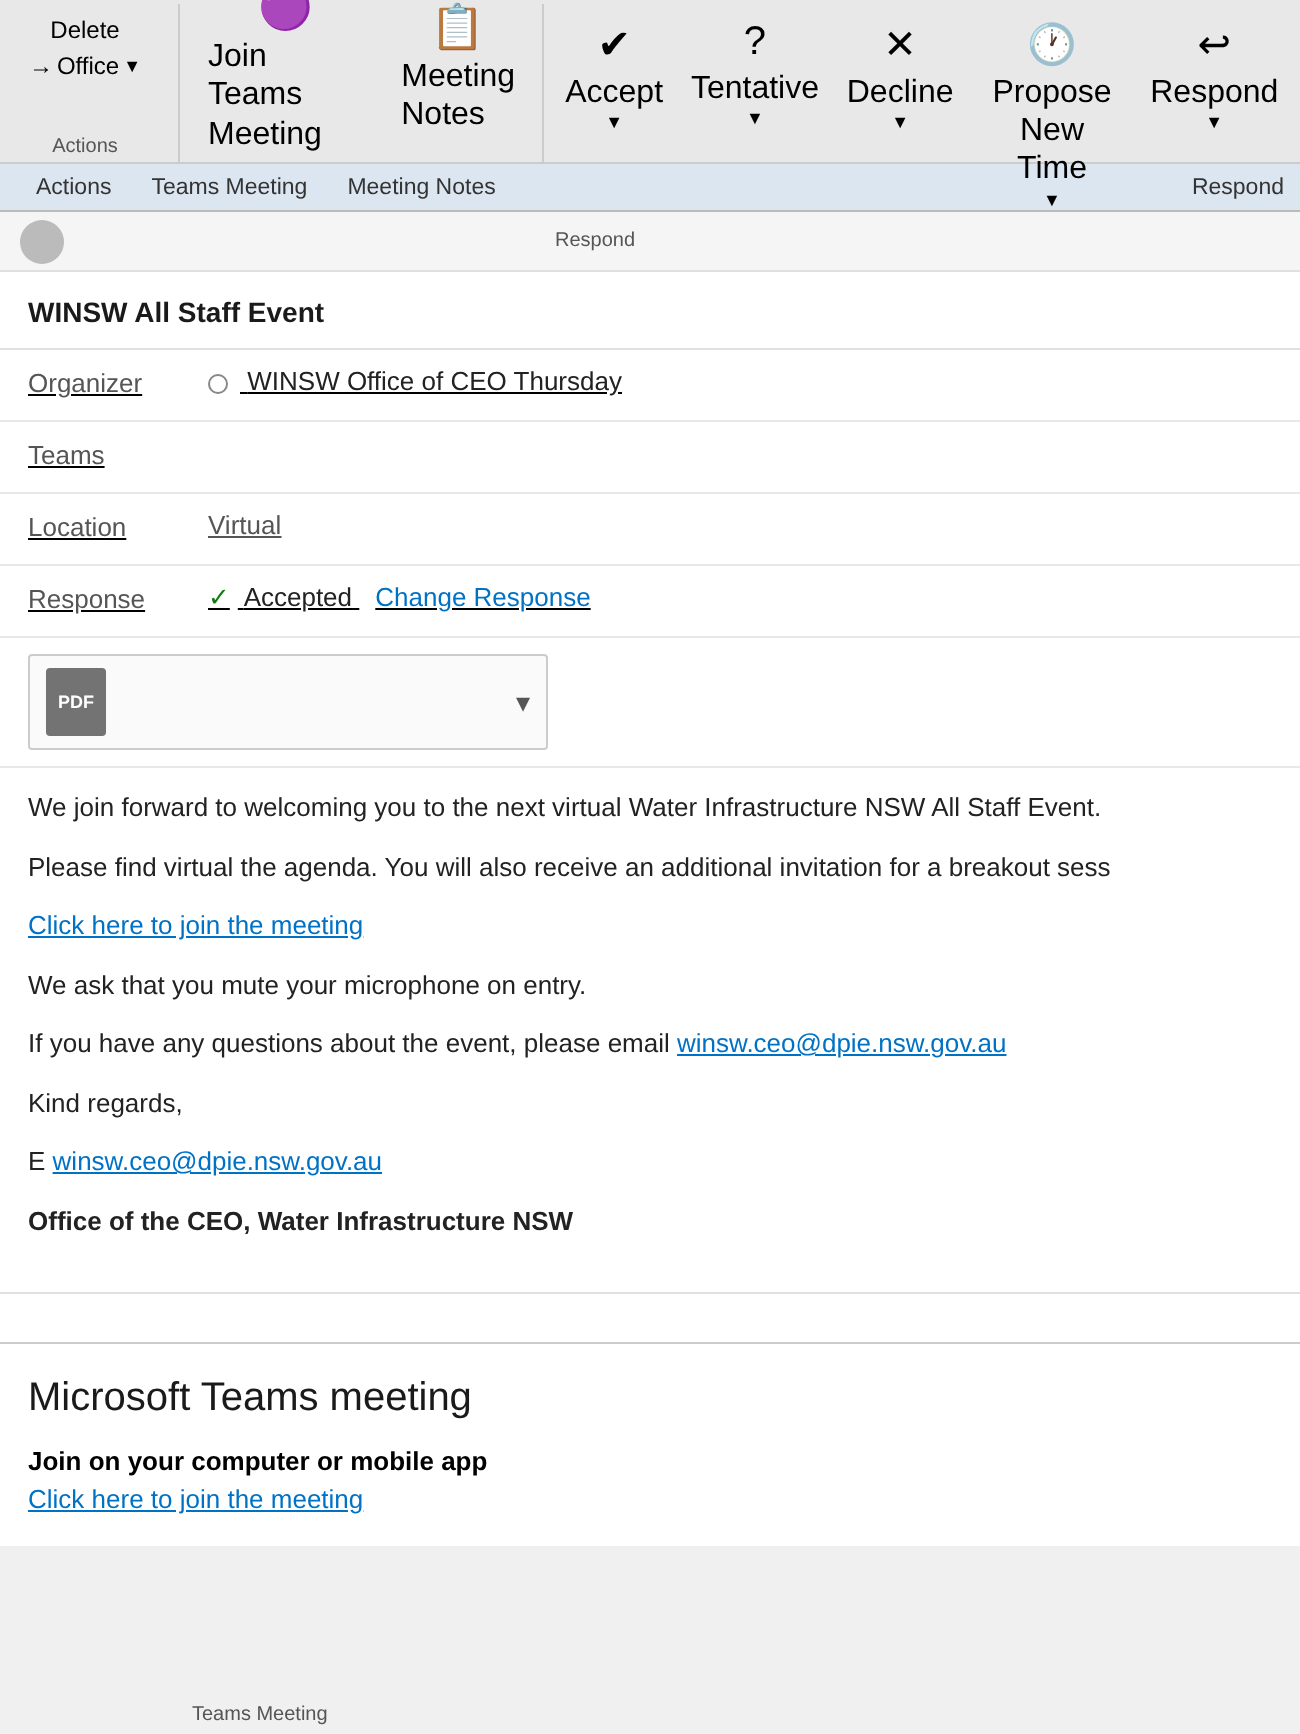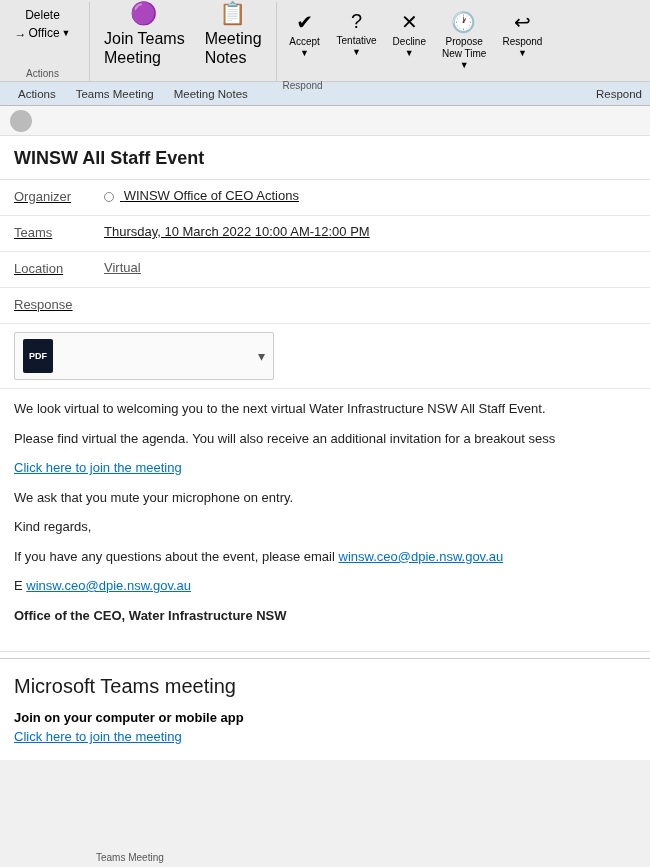--- a/index.html
+++ b/index.html
@@ -88,21 +88,21 @@
     }
     .respond-btn {
       display: flex;
       flex-direction: column;
       align-items: center;
       cursor: pointer;
       padding: 4px 6px;
       min-width: 44px;
     }
     .respond-btn-icon { font-size: 20px; margin-bottom: 2px; }
-    .respond-btn-label { font-size: 10px; text-align: center; line-height: 1.2; }
+    .respond-btn-label { font-size: 16px; text-align: center; line-height: 1.2; }
 
     
     .ribbon-bar {
       background: #dce6f1;
       border-bottom: 1px solid #bbb;
       display: flex;
       align-items: center;
       padding: 0 8px;
       height: 24px;
       gap: 0;
@@ -140,21 +140,21 @@
     }
     .avatar-circle {
       width: 22px;
       height: 22px;
       border-radius: 50%;
       background: #bbb;
     }
 
     
     .event-title {
-      font-size: 18px;
+      font-size: 14px;
       font-weight: 600;
       padding: 12px 14px 10px 14px;
       color: #1a1a1a;
       border-bottom: 1px solid #e0e0e0;
     }
 
     
     .field-row {
       display: flex;
       align-items: flex-start;
@@ -207,21 +207,21 @@
       align-items: center;
       border: 1px solid #ccc;
       border-radius: 2px;
       padding: 6px 8px;
       background: #fafafa;
       gap: 8px;
       min-width: 260px;
       position: relative;
     }
     .pdf-icon {
-      background: #0f172a;
+      background: #737373;
       color: #fff;
       font-size: 9px;
       font-weight: bold;
       width: 30px;
       height: 34px;
       display: flex;
       align-items: center;
       justify-content: center;
       border-radius: 2px;
       flex-direction: column;
@@ -260,21 +260,21 @@
     .body-link {
       color: #0072c6;
       text-decoration: underline;
       cursor: pointer;
     }
 
     
     .teams-section {
       padding: 16px 14px;
       border-top: 1px solid #ccc;
-      margin-top: 6px;
+      margin-top: 24px;
     }
     .teams-title {
       font-size: 20px;
       font-weight: 400;
       color: #1a1a1a;
       margin-bottom: 12px;
     }
     .teams-subtitle {
       font-size: 13px;
       font-weight: 600;
@@ -364,61 +364,65 @@
   <div class="avatar-bar">
     <div class="avatar-circle"></div>
   </div>
 
   <div class="event-title">WINSW All Staff Event</div>
 
   <div class="field-row">
     <div class="field-label">Organizer</div>
     <div class="field-value">
       <span class="organizer-circle"></span>
-      <span>WINSW Office of CEO Actions</span>
+      <span>WINSW Office of CEO Thursday</span>
     </div>
   </div>
 
   <div class="field-row">
     <div class="field-label">Teams</div>
-    <div class="field-value">Thursday, 10 March 2022 10:00 AM-12:00 PM</div>
   </div>
 
   <div class="field-row">
     <div class="field-label">Location</div>
     <div class="field-value">
       <span class="location-link">Virtual</span>
     </div>
   </div>
 
   <div class="field-row">
     <div class="field-label">Response</div>
+    <div class="field-value">
+      <span class="checkmark">✓</span>
+      <span>Accepted</span>
+      <span class="change-response">Change Response</span>
+    </div>
   </div>
 
   <div class="attachment-row">
     <div class="attachment-box">
       <div class="pdf-icon">
         <span>PDF</span>
       </div>
       <span class="attachment-chevron">▾</span>
     </div>
   </div>
 
   <div class="body-content">
-    <p>We look virtual to welcoming you to the next virtual Water Infrastructure NSW All Staff Event.</p>
+    <p>We join forward to welcoming you to the next virtual Water Infrastructure NSW All Staff Event.</p>
     <p>Please find virtual the agenda. You will also receive an additional invitation for a breakout sess</p>
     <p>
       <a class="body-link" href="#">Click here to join the meeting</a>
     </p>
     <p>We ask that you mute your microphone on entry.</p>
-    <p>Kind regards,</p>
     <p>
       <span>If you have any questions about the event, please email</span>
       <a class="body-link" href="#">winsw.ceo@dpie.nsw.gov.au</a>
     </p>
+    <p>Kind regards,</p>
     <p>
       <span>E</span>
       <a class="body-link" href="#">winsw.ceo@dpie.nsw.gov.au</a>
     </p>
     <p>
       <strong>Office of the CEO, Water Infrastructure NSW</strong>
     </p>
   </div>
 
   <div class="divider"></div>

